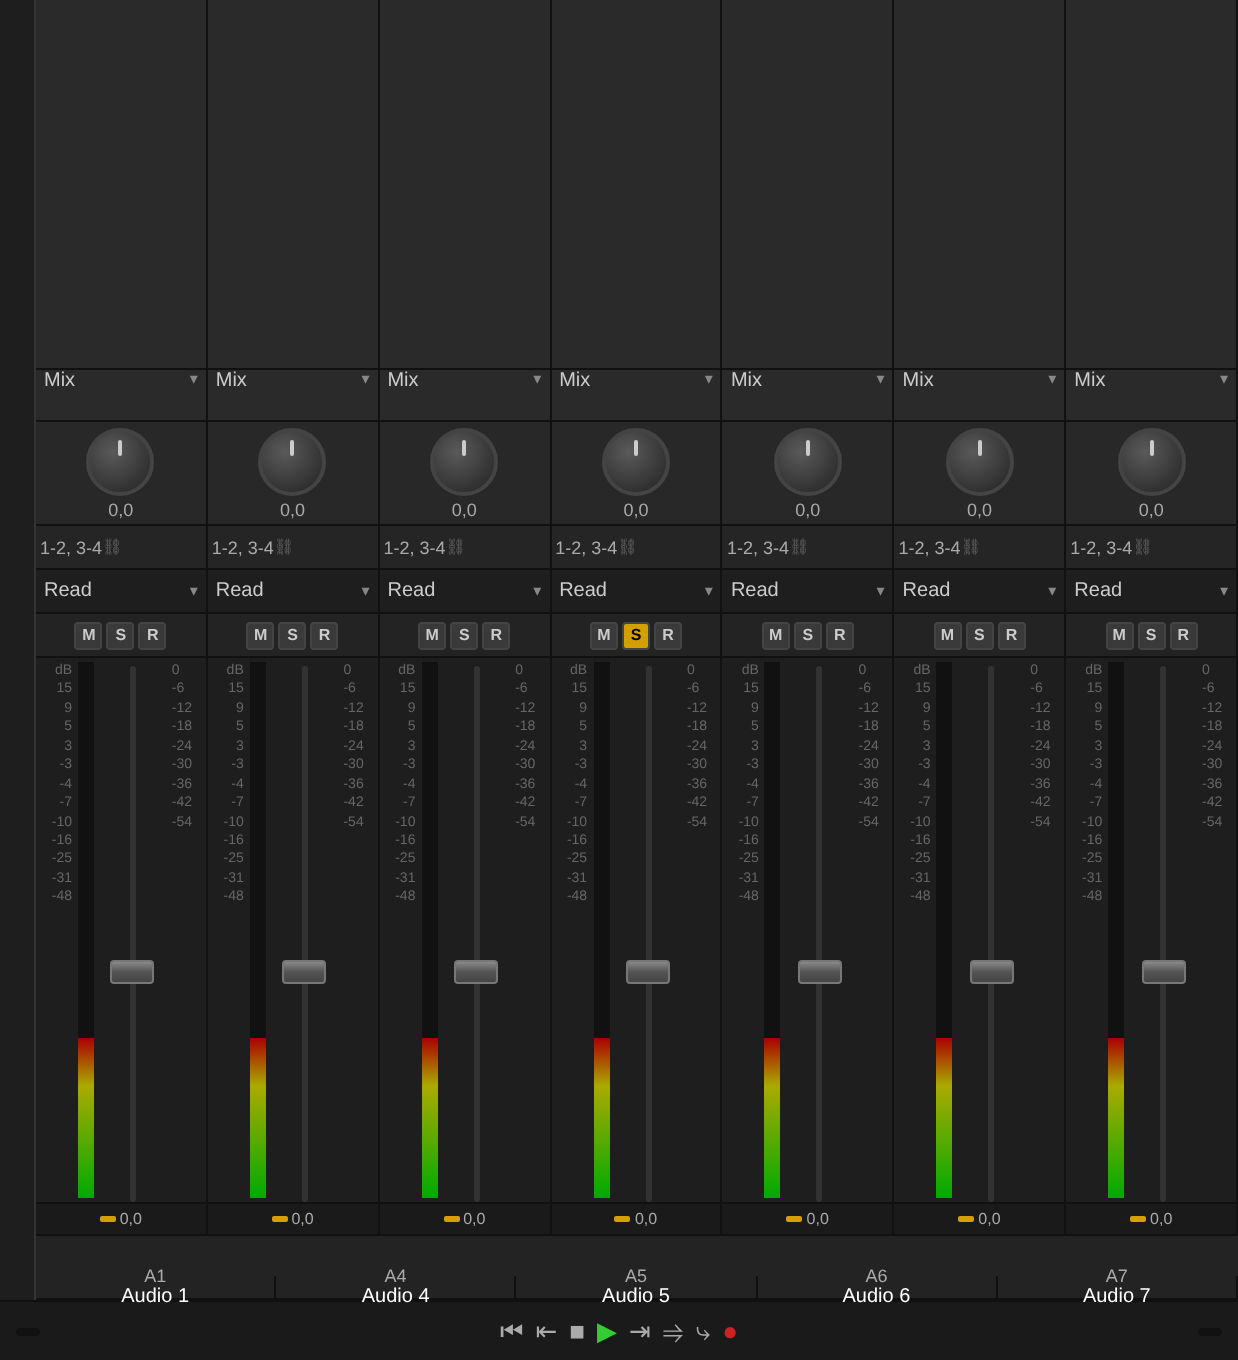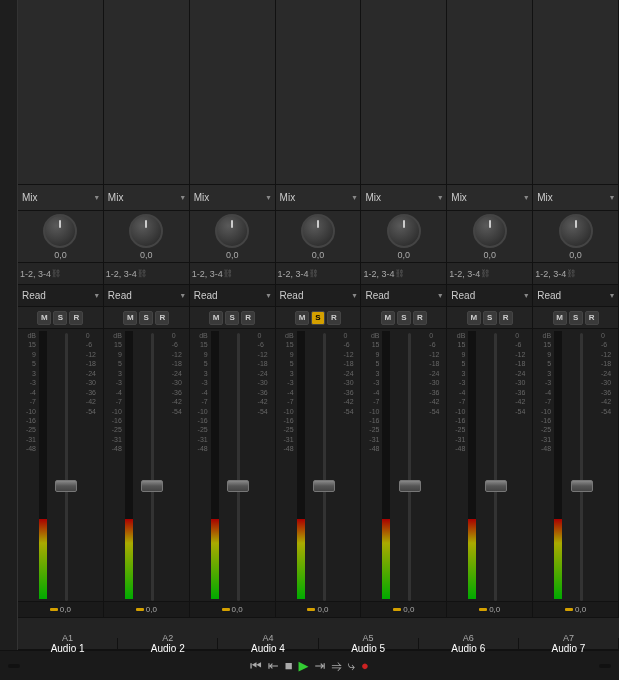--- a/index.html
+++ b/index.html
@@ -72,21 +72,21 @@
       display: flex;
       height: 26px;
       border-bottom: 1px solid #111;
     }
 
     .mix-dropdown {
       flex: 1;
       background: #2a2a2a;
       border-right: 1px solid #111;
       display: flex;
-      align-items: center;
+      align-items: flex-start;
       justify-content: space-between;
       padding: 0 4px;
       cursor: pointer;
     }
 
     .mix-dropdown-label {
       color: #ccc;
       font-size: 10px;
     }
 
@@ -1015,24 +1015,20 @@
     <span class="fader-num">0,0</span>
   </div>
         </div>
 
       <div class="channel-label-row" id="channel-label-row">
           <div class="channel-label">
     <span class="ch-number">A1</span>
     <span class="ch-name">Audio 1</span>
   </div>
           <div class="channel-label">
-    <span class="ch-number">A2</span>
-    <span class="ch-name">Audio 2</span>
-  </div>
-          <div class="channel-label">
     <span class="ch-number">A4</span>
     <span class="ch-name">Audio 4</span>
   </div>
           <div class="channel-label">
     <span class="ch-number">A5</span>
     <span class="ch-name">Audio 5</span>
   </div>
           <div class="channel-label">
     <span class="ch-number">A6</span>
     <span class="ch-name">Audio 6</span>

